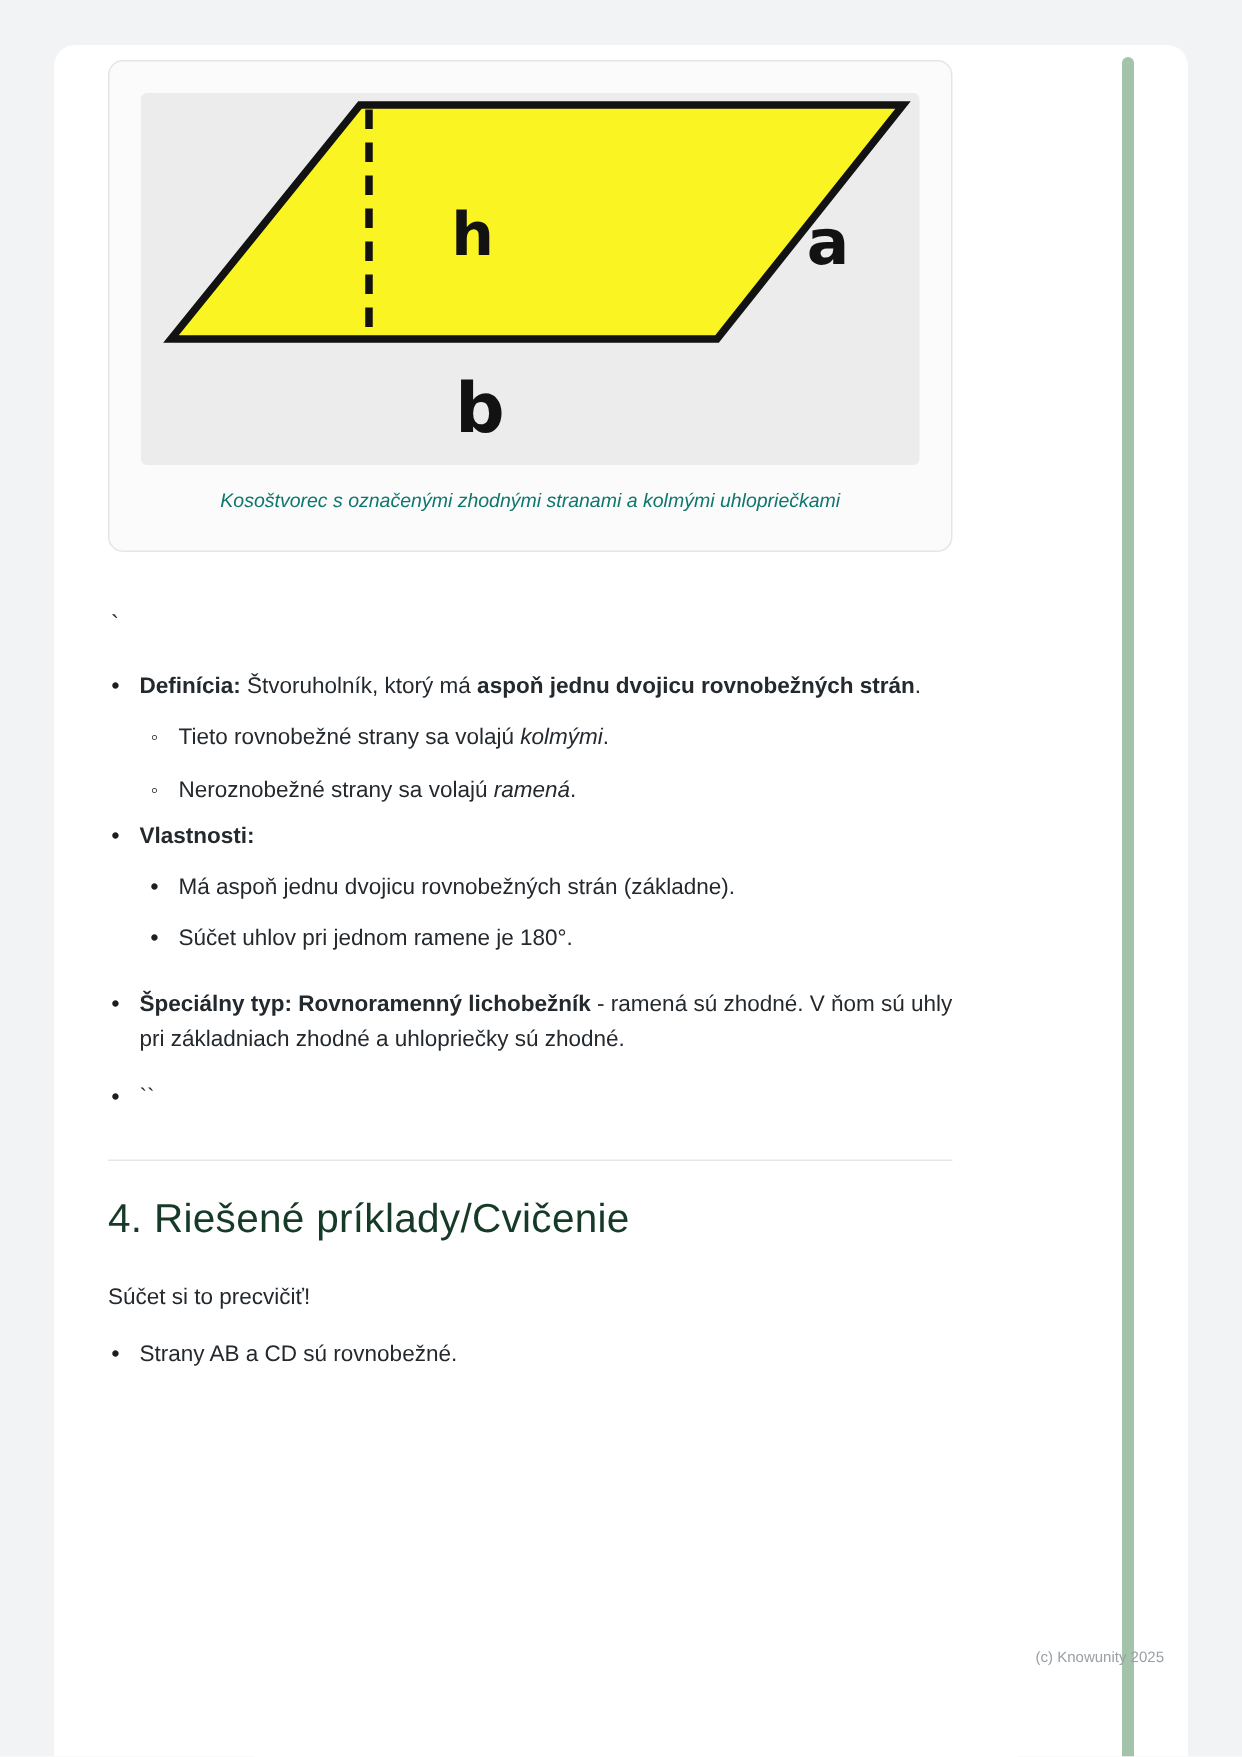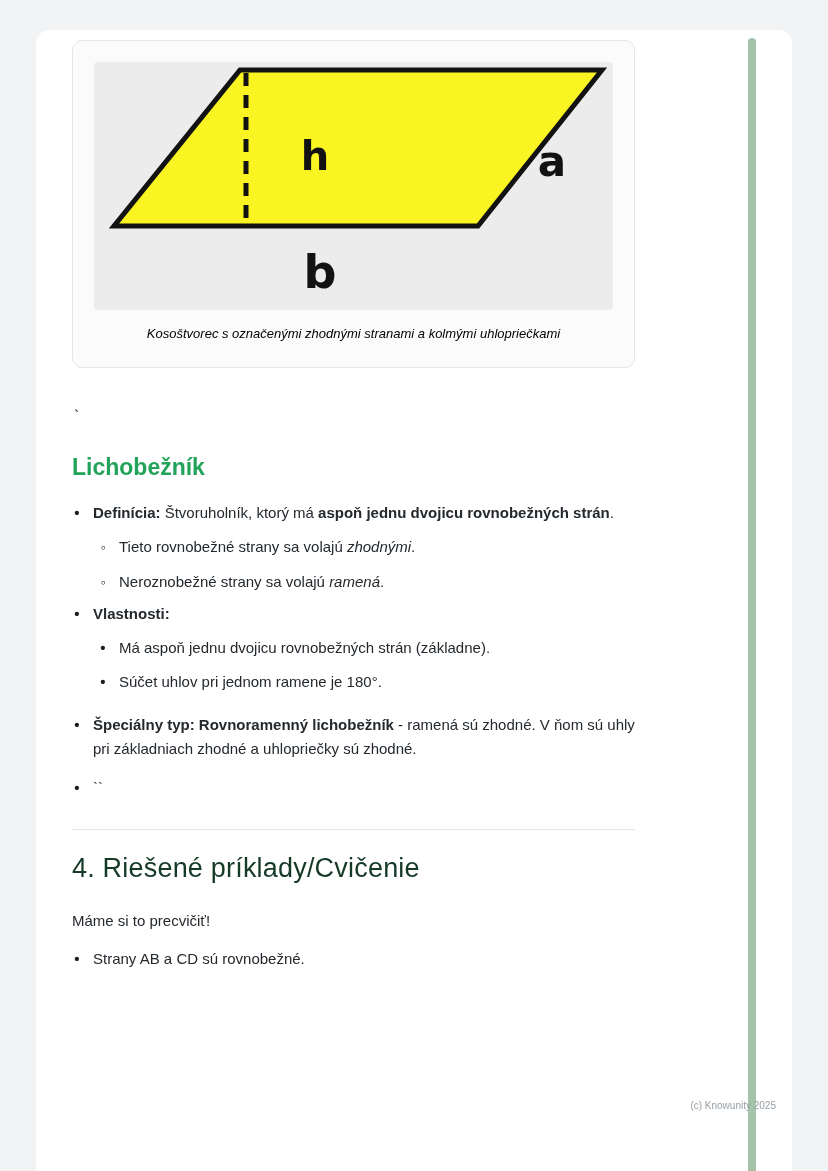--- a/index.html
+++ b/index.html
@@ -41,21 +41,21 @@
   .fig-image svg text {
     font-family: "DejaVu Sans", "Liberation Sans", sans-serif;
     font-weight: bold;
     fill: #121212;
   }
   figcaption {
     margin-top: 16px;
     text-align: center;
     font-style: italic;
     font-size: 13px;
-    color: #000000;
+    color: #0f766e;
   }
 
   
   .tick {
     margin: 40px 0 0 2px;
     font-size: 16px;
     color: #333;
     height: 18px;
     line-height: 18px;
   }
@@ -124,32 +124,31 @@
           <text x="221" y="108" text-anchor="middle" font-size="40">h</text>
           <text x="458" y="114" text-anchor="middle" font-size="42">a</text>
           <text x="226" y="226" text-anchor="middle" font-size="46">b</text>
         </svg>
       </div>
       <figcaption>Kosoštvorec s označenými zhodnými stranami a kolmými uhlopriečkami</figcaption>
     </figure>
 
     <div class="tick">`</div>
 
-    <h3 class="section-green">Lichobežník</h3>
 
     <div class="list">
 
       <div class="li l1">
         <span class="marker m-disc"></span>
         <div class="txt"><span class="b">Definícia:</span><span> Štvoruholník, ktorý má </span><span class="b">aspoň jednu dvojicu rovnobežných strán</span><span>.</span></div>
       </div>
 
       <div class="li l2">
         <span class="marker m-circle"></span>
-        <div class="txt"><span>Tieto rovnobežné strany sa volajú </span><span class="i">zhodnými</span><span>.</span></div>
+        <div class="txt"><span>Tieto rovnobežné strany sa volajú </span><span class="i">kolmými</span><span>.</span></div>
       </div>
 
       <div class="li l2">
         <span class="marker m-circle"></span>
         <div class="txt"><span>Neroznobežné strany sa volajú </span><span class="i">ramená</span><span>.</span></div>
       </div>
 
       <div class="li l1" style="margin-top:8px">
         <span class="marker m-disc"></span>
         <div class="txt b">Vlastnosti:</div>
@@ -174,21 +173,21 @@
         <span class="marker m-disc"></span>
         <div class="txt">``</div>
       </div>
 
     </div>
 
     <hr class="rule">
 
     <h2 class="section-big">4. Riešené príklady/Cvičenie</h2>
 
-    <p class="body-p">Máme si to precvičiť!</p>
+    <p class="body-p">Súčet si to precvičiť!</p>
 
 
 
     <div class="list" style="margin-top:14px">
       <div class="li l1">
         <span class="marker m-disc"></span>
         <div class="txt">Strany AB a CD sú rovnobežné.</div>
       </div>
     </div>
 

